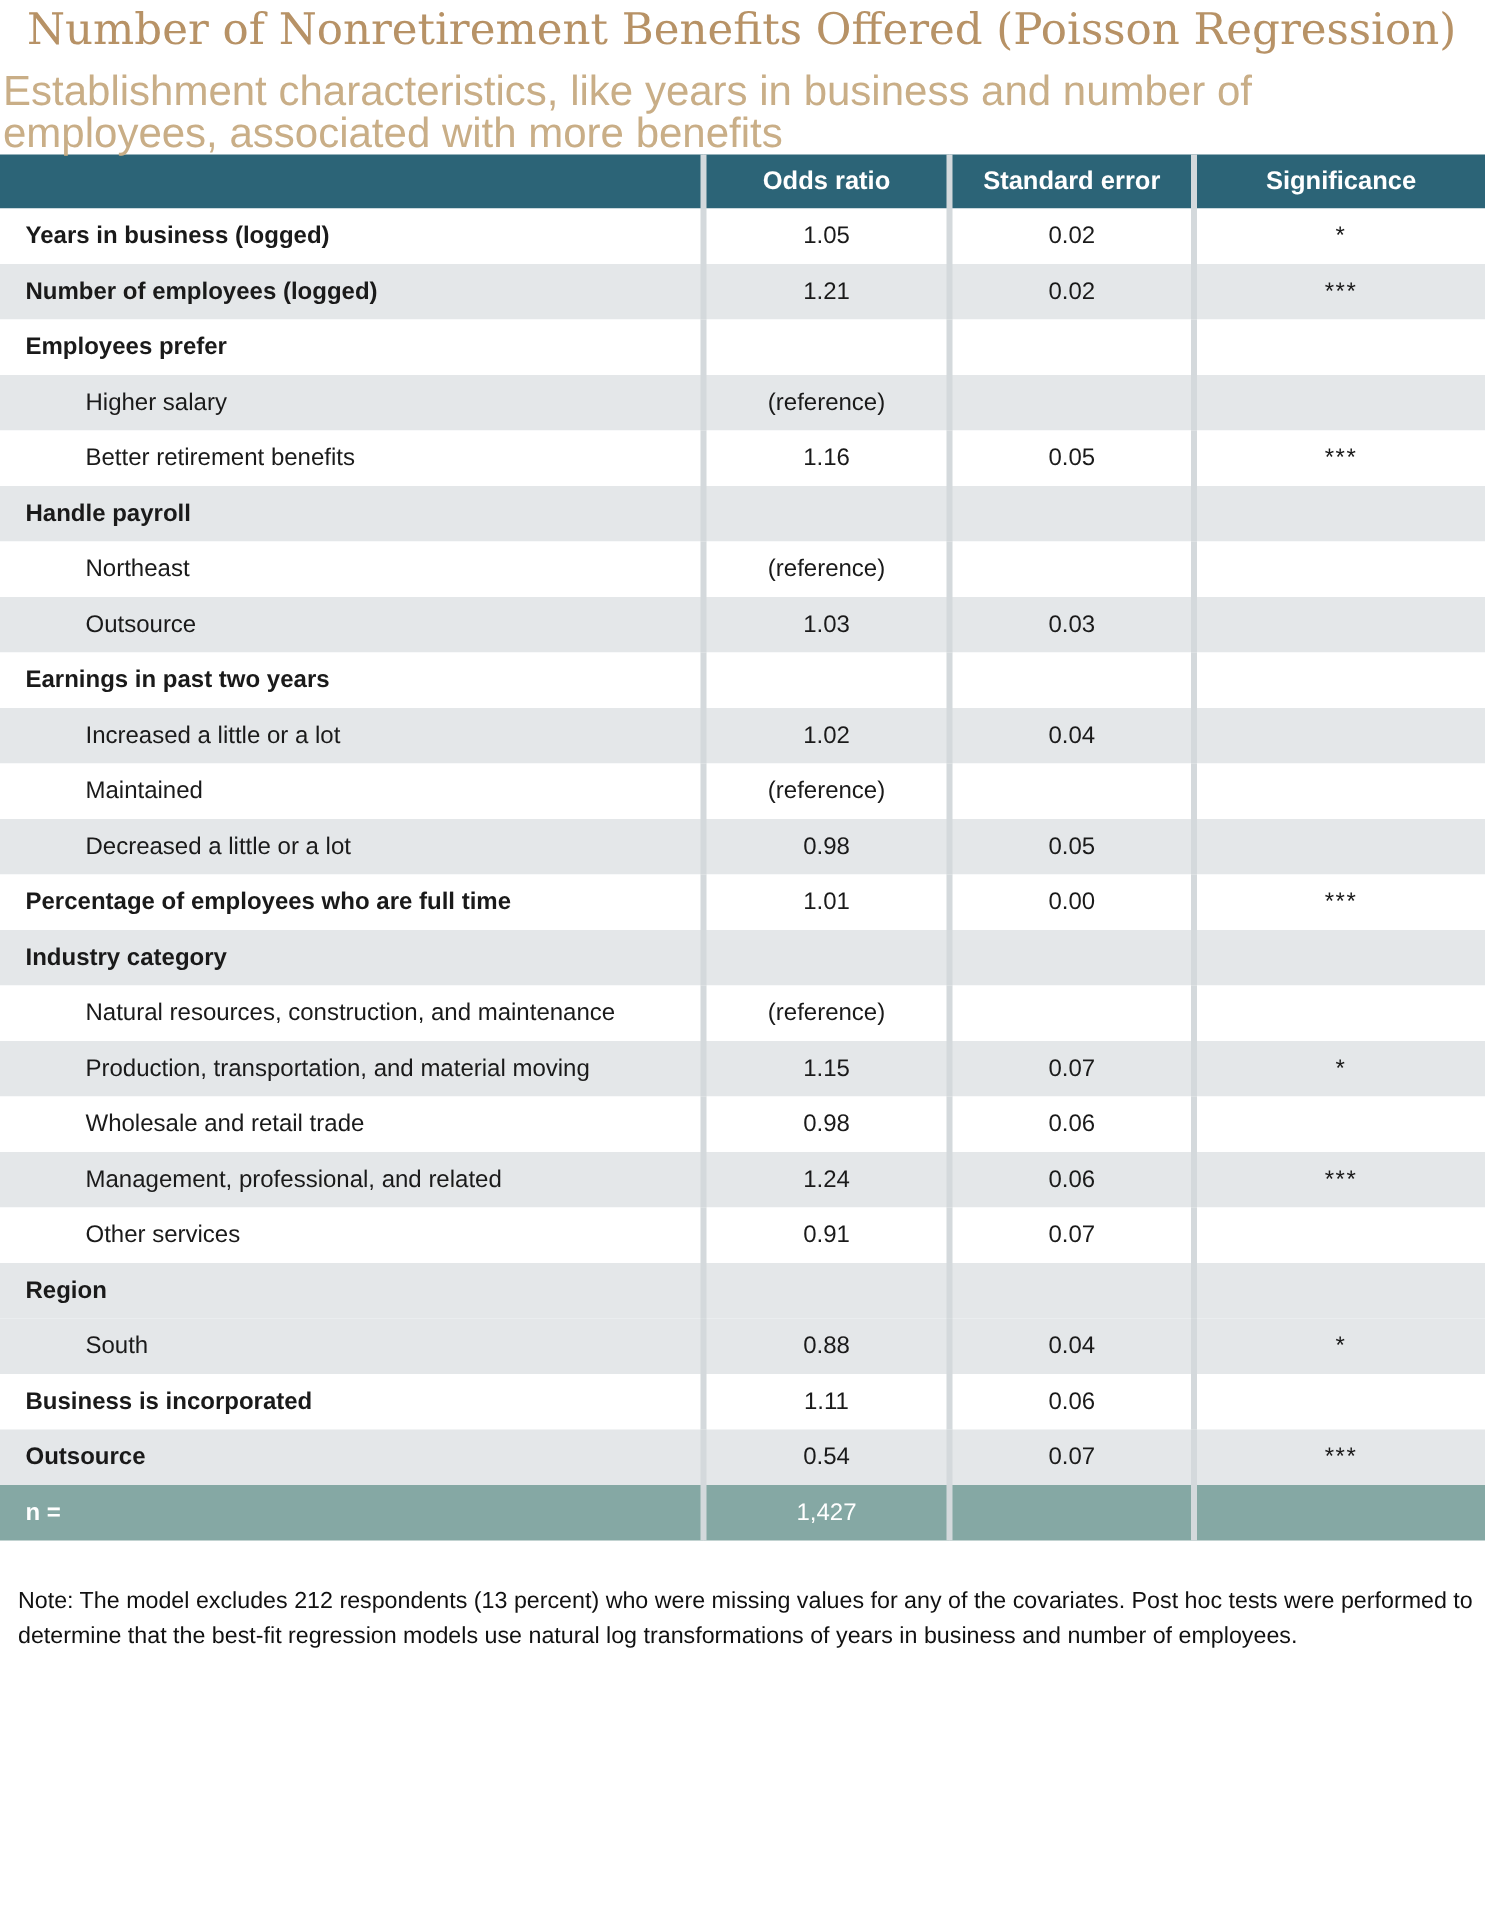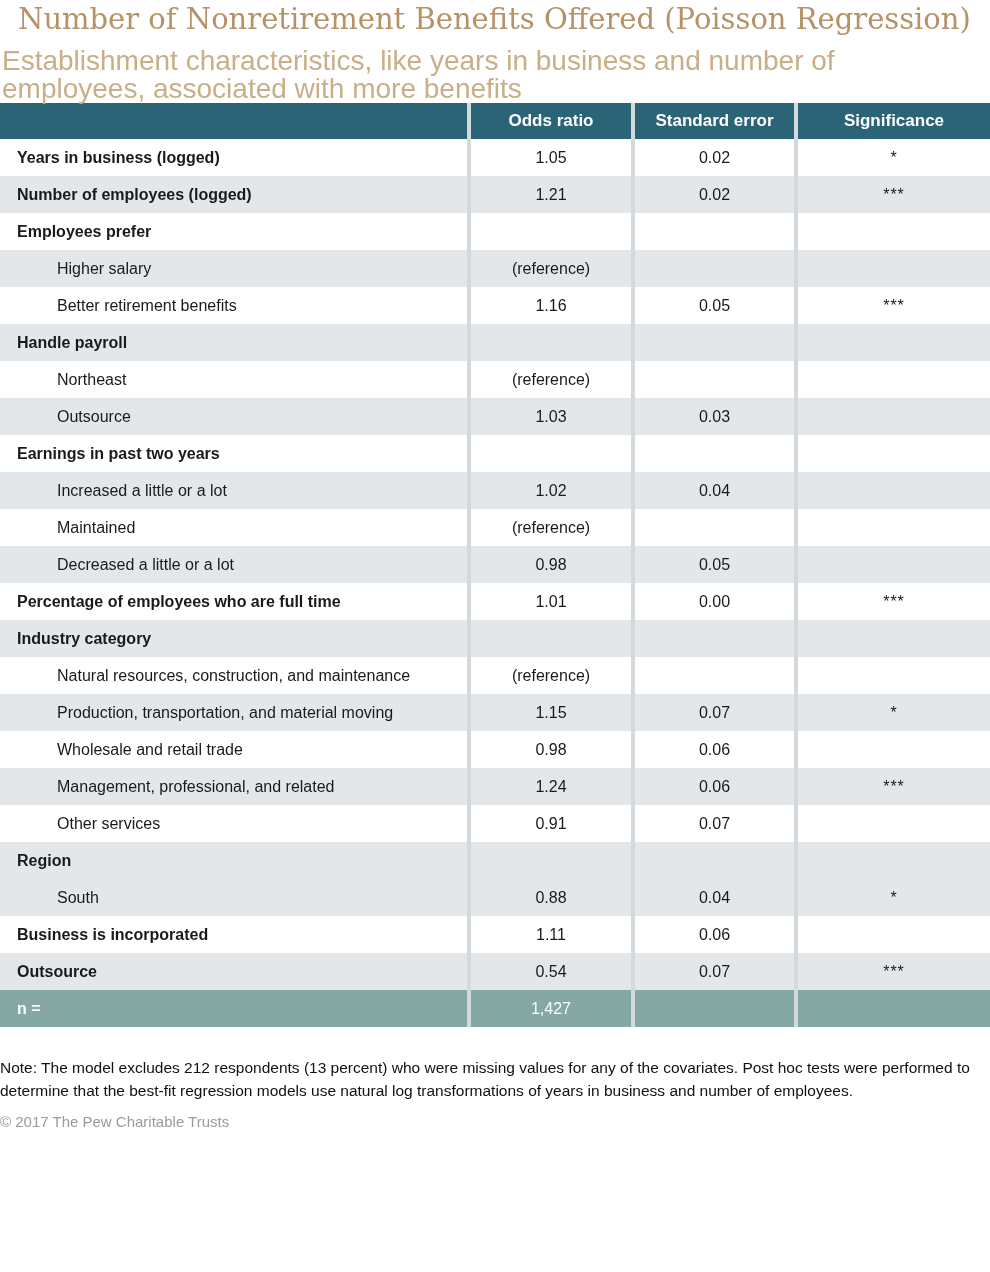--- a/index.html
+++ b/index.html
@@ -62,20 +62,21 @@
     height: 37px;
   }
   table.regression tfoot td.label-cell { font-weight: 700; }
 
   .note {
     margin-top: 29px;
     font-size: 15.5px;
     line-height: 23px;
     color: #111111;
     max-width: 990px;
+    padding-left: 12px;
   }
   .copyright {
     margin-top: 11px;
     font-size: 15px;
     color: #9b9b9b;
   }
 </style>
 </head>
 <body>
 
@@ -245,15 +246,14 @@
         <td class="label-cell">n =</td>
         <td class="v">1,427</td>
         <td class="v"></td>
         <td class="v"></td>
       </tr>
     </tfoot>
   </table>
 
   <p class="note">Note: The model excludes 212 respondents (13 percent) who were missing values for any of the covariates. Post hoc tests were performed to determine that the best-fit regression models use natural log transformations of years in business and number of employees.</p>
 
-  <p class="copyright">© 2017 The Pew Charitable Trusts</p>
 
 </div>
 
 </body></html>

